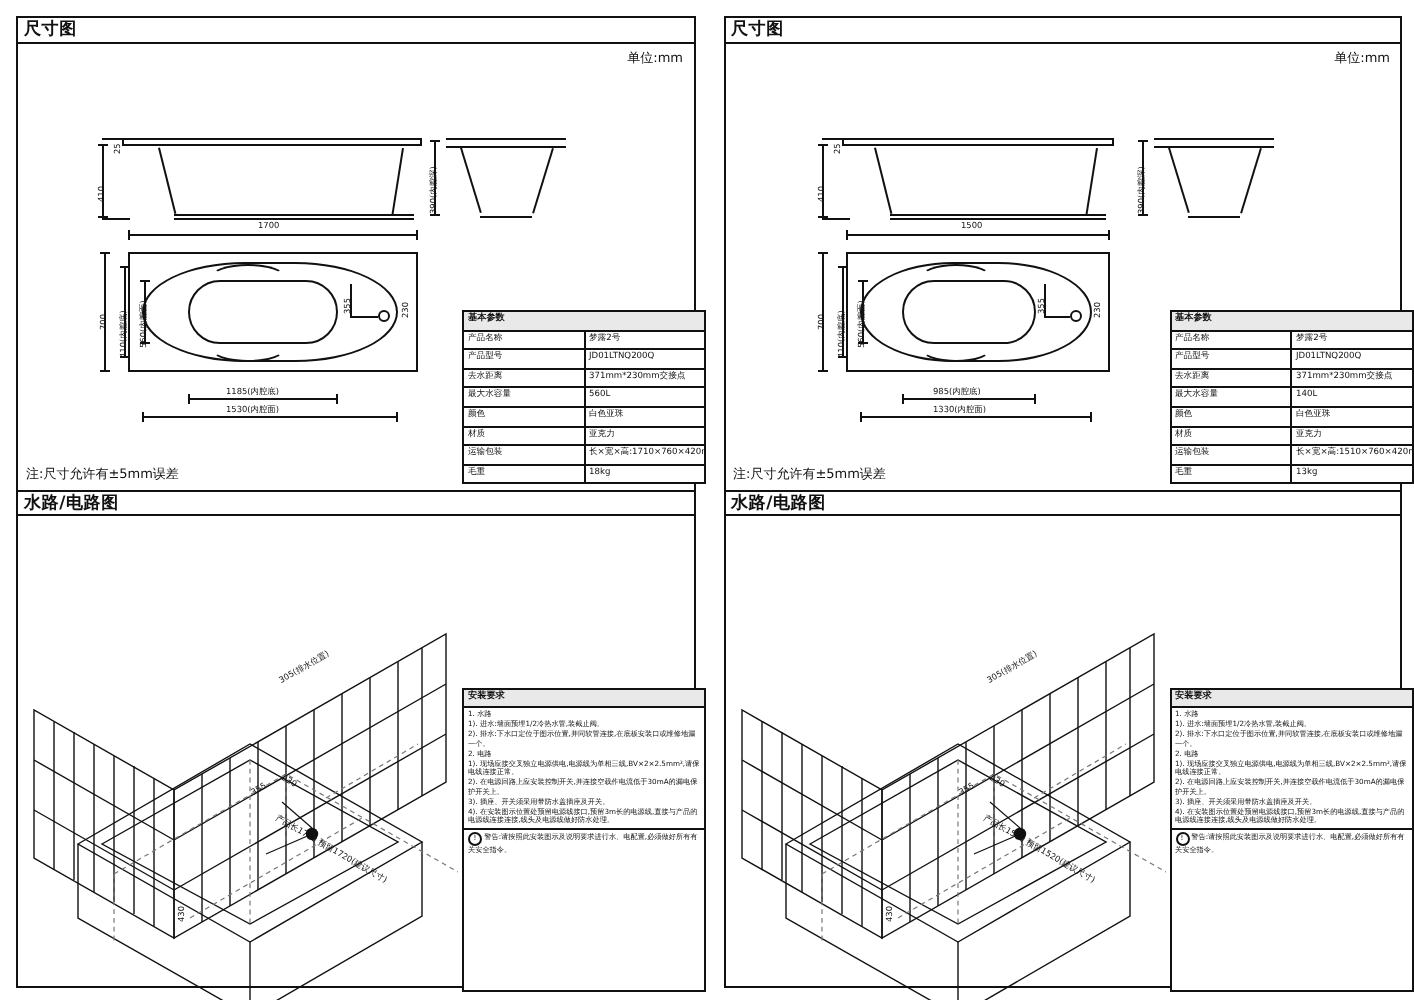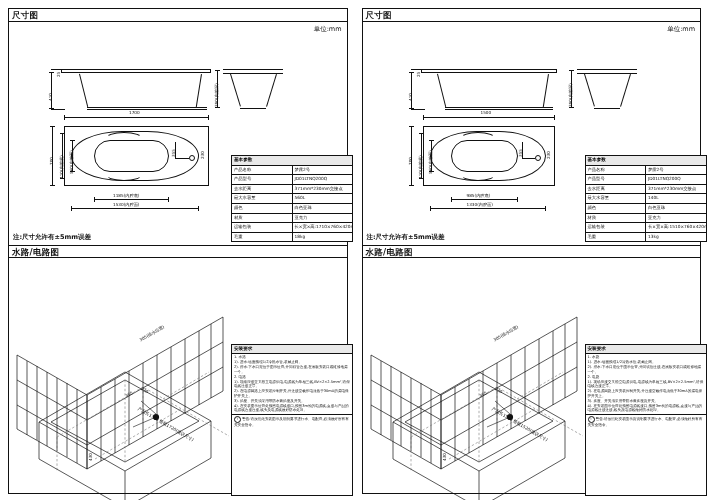--- a/index.html
+++ b/index.html
@@ -47,21 +47,21 @@
   .dim-v::before{top:0;} .dim-v::after{bottom:0;}
 
   
   .ptable{position:absolute;border:1px solid #111;border-collapse:collapse;
           font-size:4.3px;background:#fff;table-layout:fixed;}
   .ptable td{border:1px solid #111;padding:0 2px;height:8.6px;line-height:8.6px;
              overflow:hidden;white-space:nowrap;}
   .ptable .thead td{font-weight:bold;background:#e9e9e9;font-size:4.6px;}
   .ptable .k{width:30px;}
 
-  .note{position:absolute;font-size:6.5px;font-weight:bold;white-space:nowrap;}
+  .note{position:absolute;font-size:6.5px;font-weight:normal;white-space:nowrap;}
 
   
   .iso{position:absolute;overflow:hidden;}
 
   
   .req{position:absolute;border:1px solid #111;box-sizing:border-box;background:#fff;}
   .req-head{height:8px;line-height:8px;border-bottom:1px solid #111;font-size:4.6px;
             font-weight:bold;padding-left:2px;background:#e9e9e9;}
   .req-body{padding:1px 2px 0 2px;font-size:3.6px;line-height:4.6px;color:#111;}
   .req-body p{margin:0 0 0.4px 0;}

